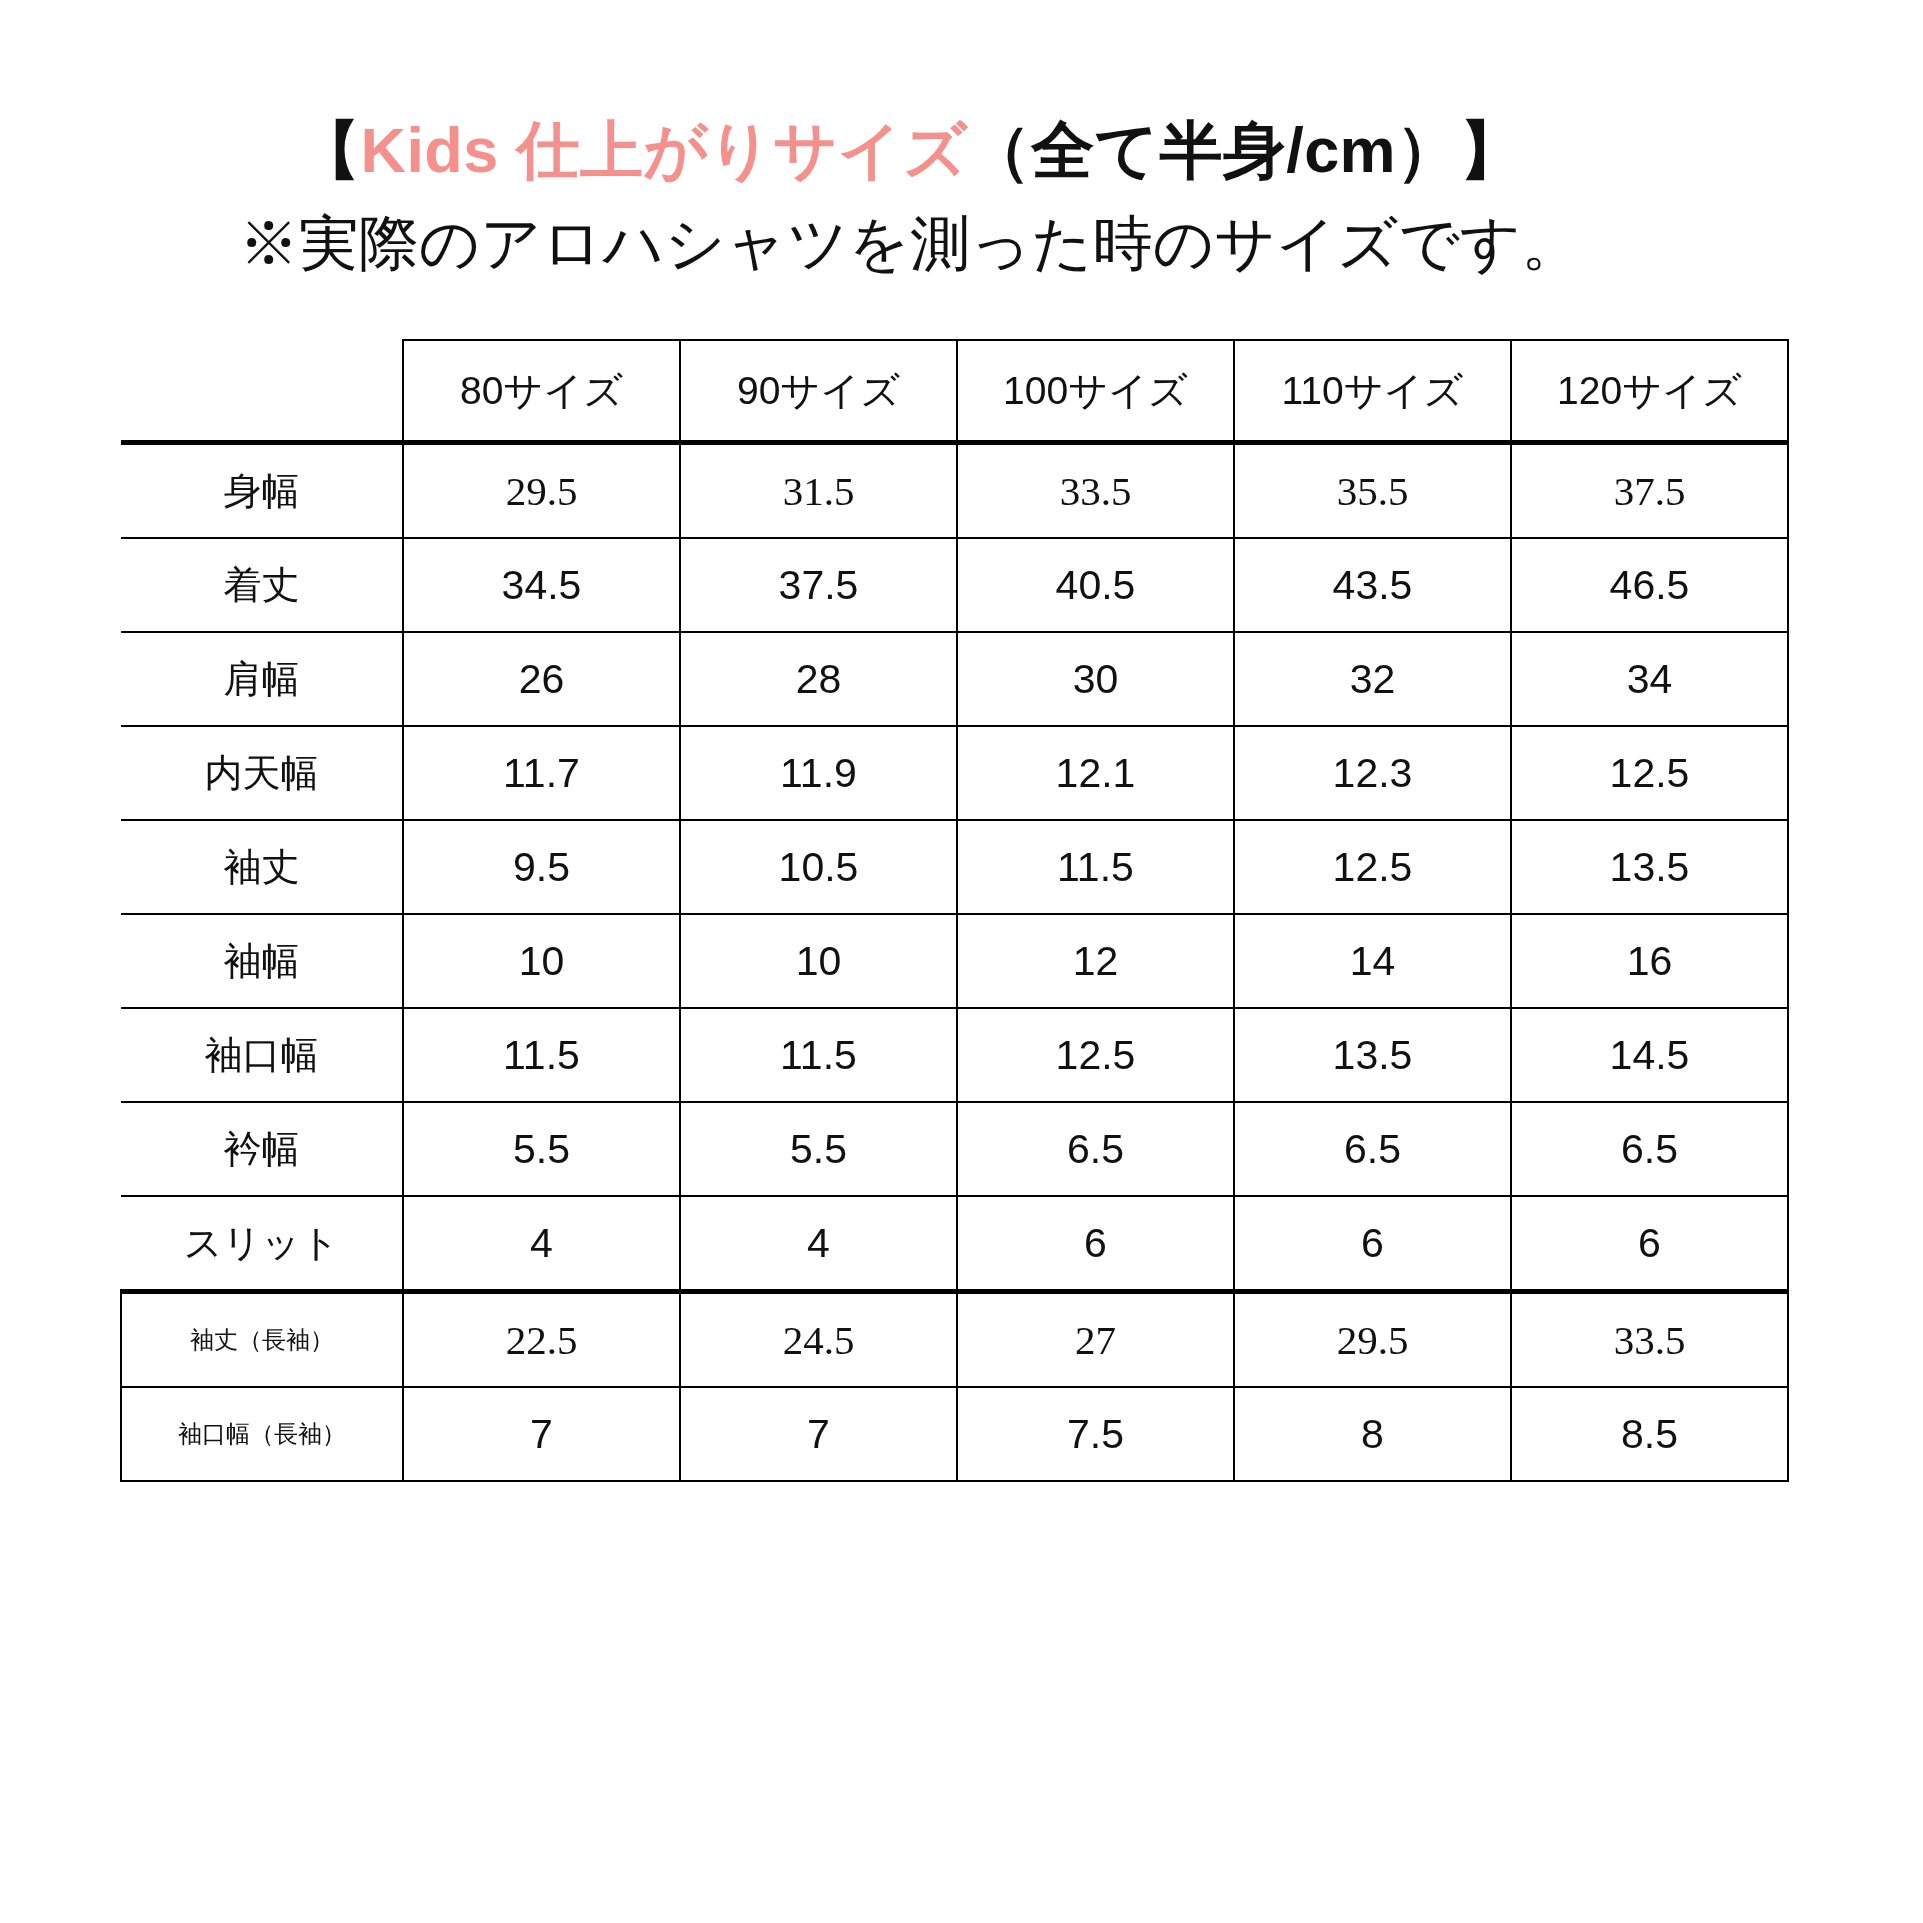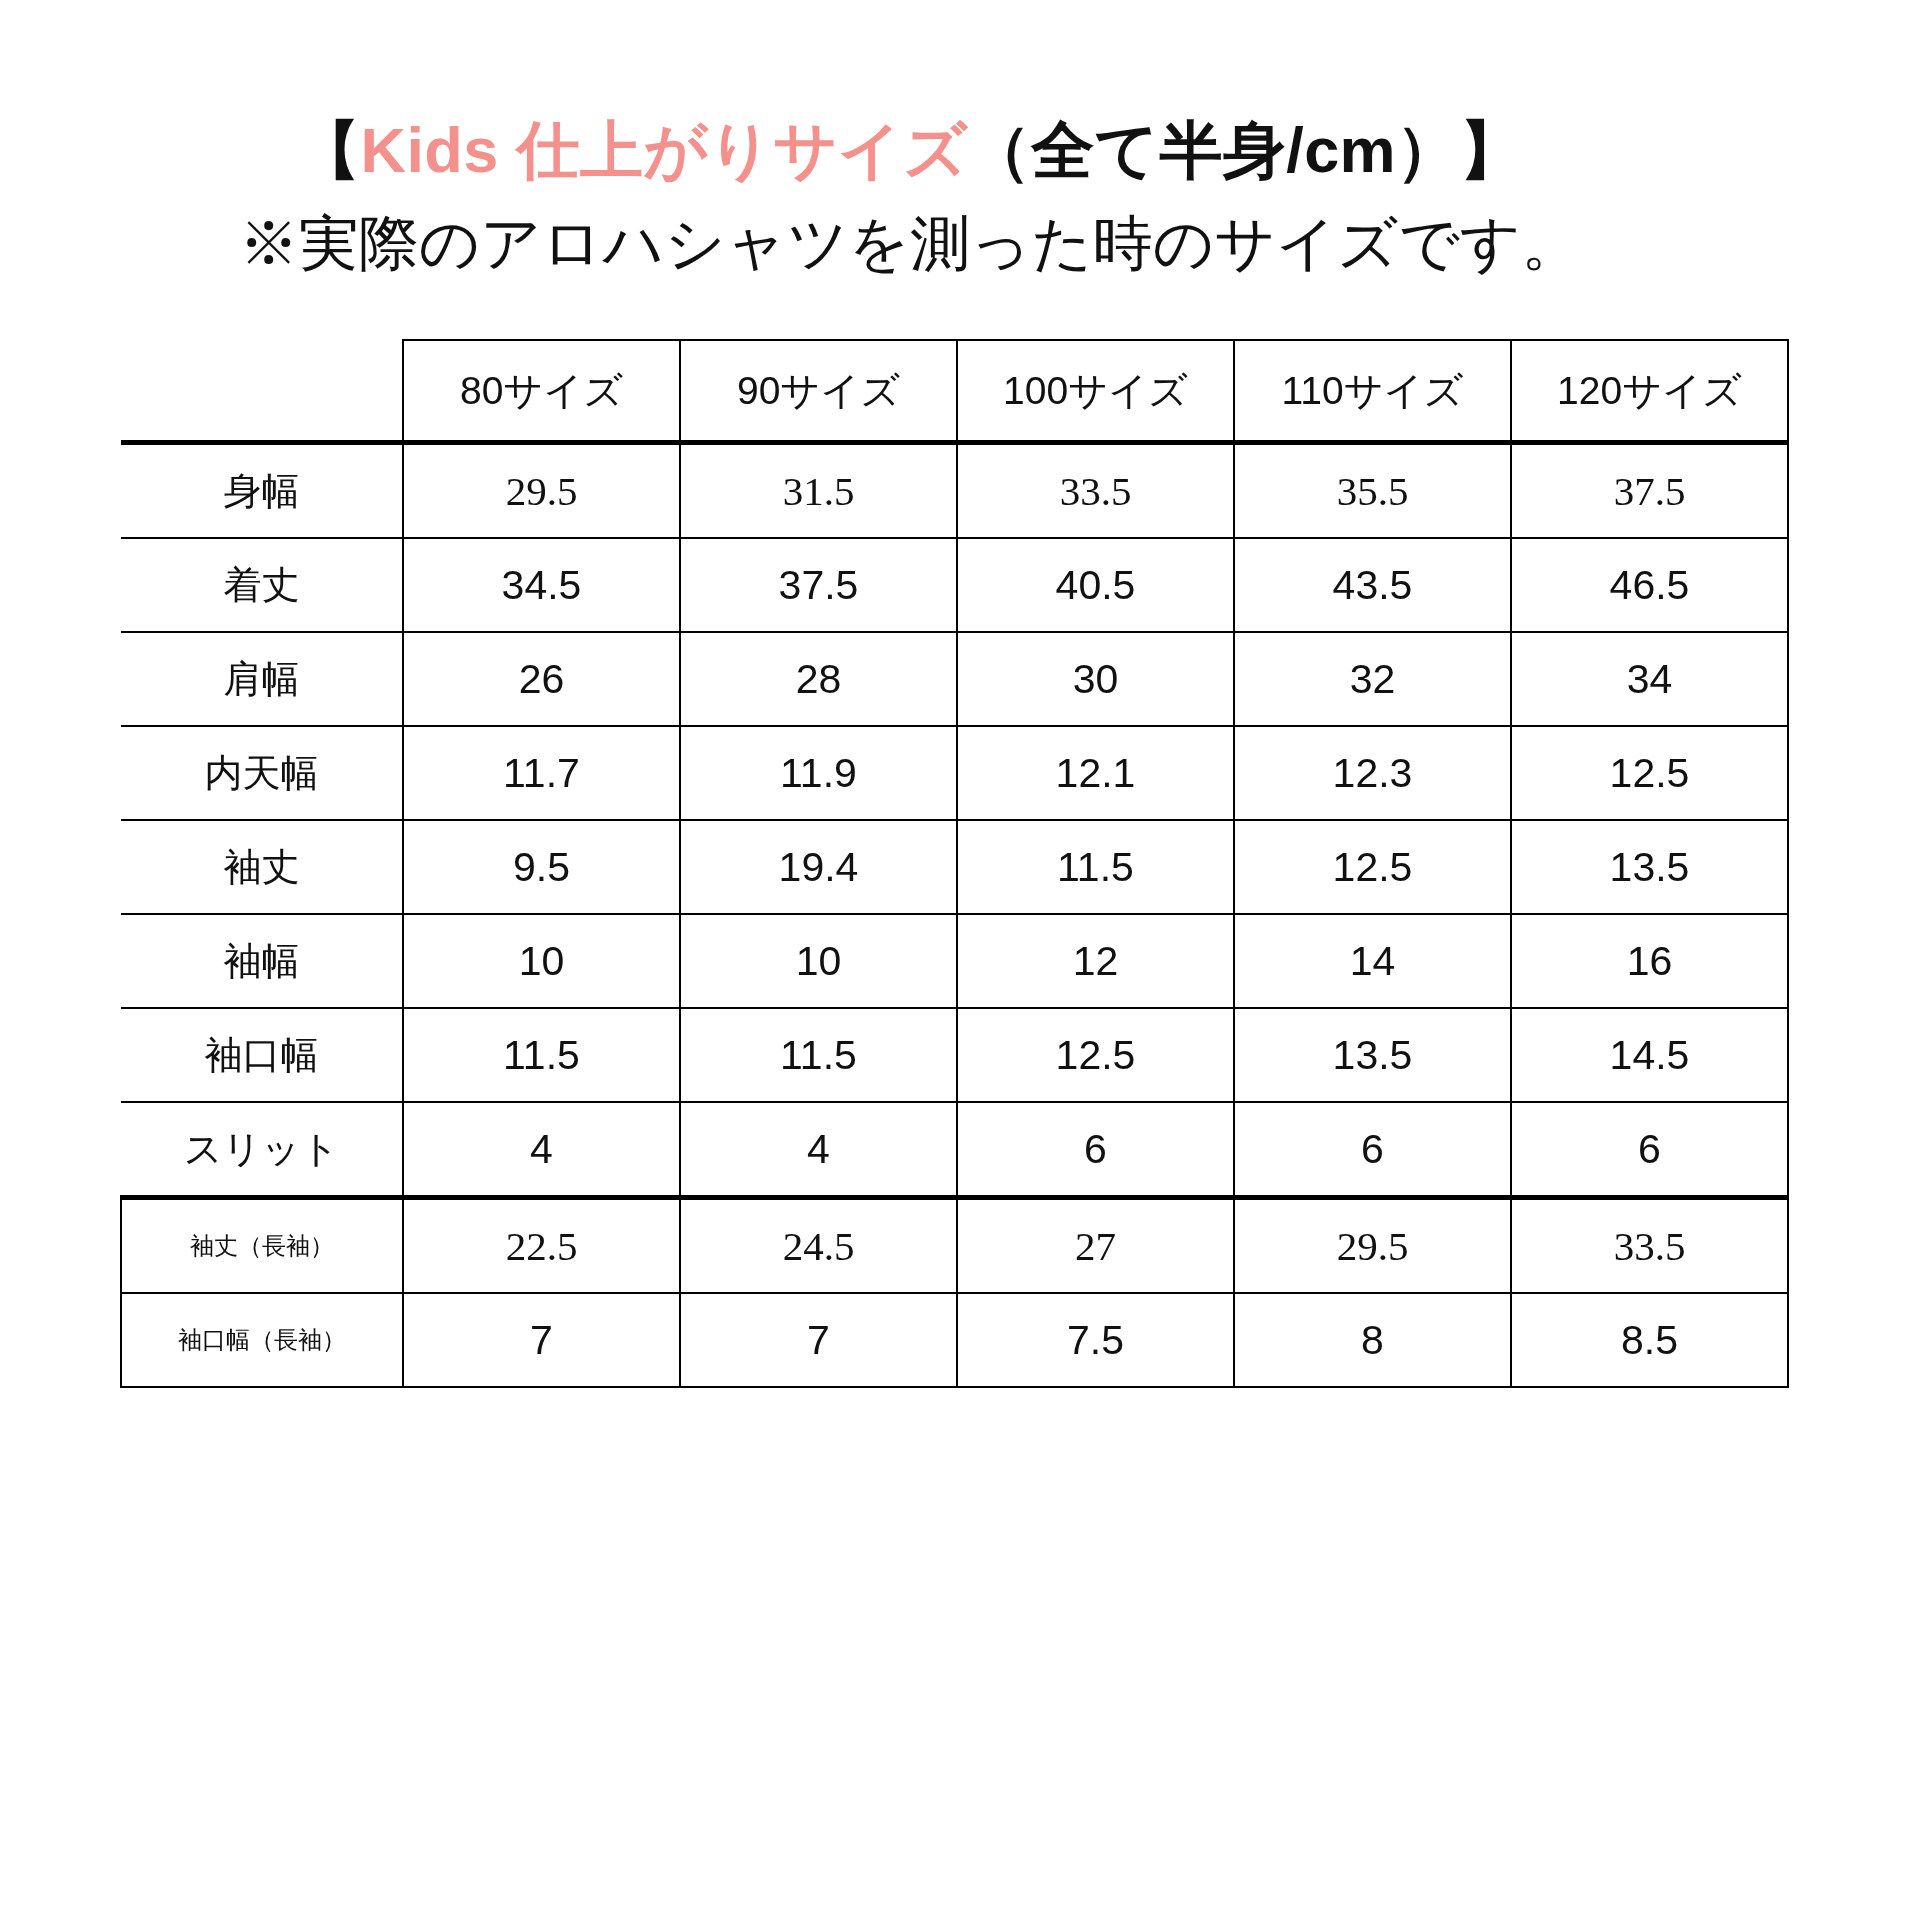--- a/index.html
+++ b/index.html
@@ -147,40 +147,48 @@
         <td class="rowlabel">内天幅</td>
         <td>11.7</td>
         <td>11.9</td>
         <td>12.1</td>
         <td>12.3</td>
         <td>12.5</td>
       </tr>
       <tr>
         <td class="rowlabel">袖丈</td>
         <td>9.5</td>
-        <td>19.4</td>
+        <td>10.5</td>
         <td>11.5</td>
         <td>12.5</td>
         <td>13.5</td>
       </tr>
       <tr>
         <td class="rowlabel">袖幅</td>
         <td>10</td>
         <td>10</td>
         <td>12</td>
         <td>14</td>
         <td>16</td>
       </tr>
       <tr>
         <td class="rowlabel">袖口幅</td>
         <td>11.5</td>
         <td>11.5</td>
         <td>12.5</td>
         <td>13.5</td>
         <td>14.5</td>
+      </tr>
+      <tr>
+        <td class="rowlabel">衿幅</td>
+        <td>5.5</td>
+        <td>5.5</td>
+        <td>6.5</td>
+        <td>6.5</td>
+        <td>6.5</td>
       </tr>
       <tr>
         <td class="rowlabel">スリット</td>
         <td>4</td>
         <td>4</td>
         <td>6</td>
         <td>6</td>
         <td>6</td>
       </tr>
       <tr class="thick-top last-group">

